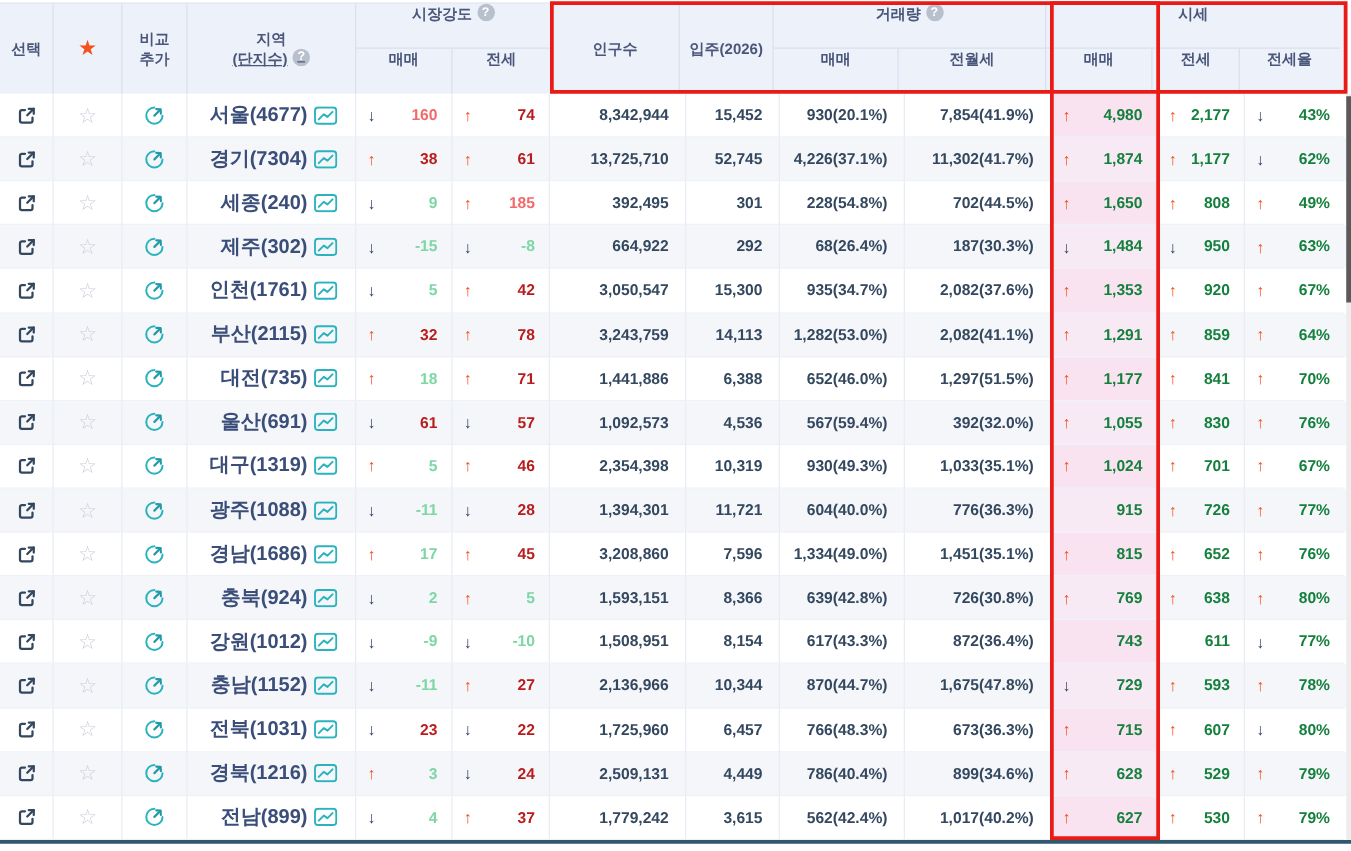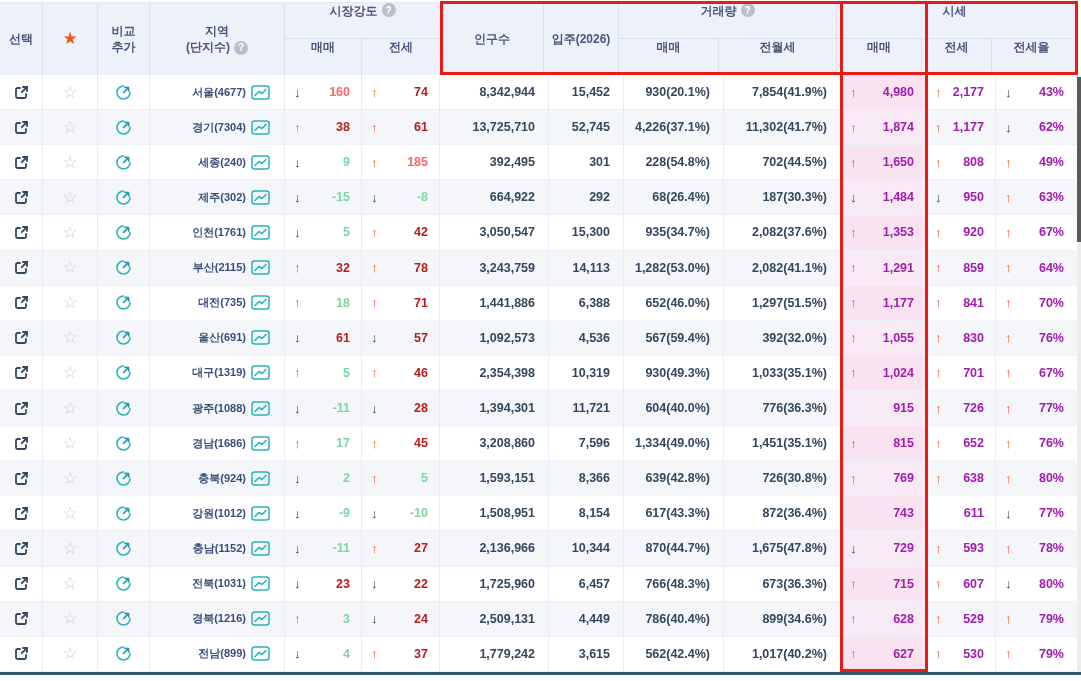--- a/index.html
+++ b/index.html
@@ -21,46 +21,46 @@
 
   .w1{width:43px}.w2{width:55px}.w3{width:52px}.w4{width:135px}
   .w5{width:77px}.w6{width:78px}.w56{width:156px}
   .w7{width:103px}.w8{width:75px}
   .w9{width:100px}.w10{width:117px}.w910{width:218px}
   .w11{width:85px}.w12{width:70px}.w13{width:79px}.w111213{width:235px; border-right:none;}
 
   .hstar { color:#f4511e; font-size:17px; }
   .q { display:inline-flex; width:14px; height:14px; border-radius:50%; background:#b9c0cd; color:#fff;
        font-size:10px; font-weight:bold; align-items:center; justify-content:center; margin-left:4px; vertical-align:middle; }
-  .hline { display:flex; align-items:flex-end; justify-content:center; }
+  .hline { display:flex; align-items:flex-start; justify-content:center;text-decoration:underline; }
 
   
   .tbody { width:1078px; }
   .tr { display:flex; height:35.12px; background:#fff; }
   .tr.even { background:#f4f6fa; }
   .td { display:flex; align-items:center; border-right:1px solid #e8ecf4; border-bottom:1px solid #eef1f7; height:100%; }
   .td:last-child { border-right:none; }
   .c1{width:43px; justify-content:center;}
   .c2{width:55px; justify-content:center;}
   .c3{width:52px; justify-content:center;}
   .c4{width:135px;}
   .c5{width:77px;}.c6{width:78px;}
   .c7{width:109px;}.c8{width:75px;}.c9{width:100px;}.c10{width:117px;}
   .c11{width:85px;}.c12{width:70px;}.c13{width:79px;}
 
   .region { justify-content:flex-end; padding-right:14px; gap:5px; }
-  .rname { color:#3a4e79; font-weight:bold; font-size:11px; cursor:pointer; }
+  .rname { color:#3a4e79; font-weight:bold; font-size:16px; cursor:pointer; }
   .star { color:#c9ced8; font-size:17px; line-height:1; }
 
   .vcell { justify-content:space-between; padding:0 11px 0 9px; }
   .arrow { font-weight:bold; font-size:13px; width:12px; }
   .arrow.up { color:#f4511e; }
   .arrow.down { color:#2b3e5c; }
   .val { font-weight:bold; font-size:12.5px; }
-  .navy { color:#a21caf; }
+  .navy { color:#15803d; }
   .c-red { color:#f2696b; } .c-orange { color:#b91c1c; } .c-green { color:#7cd7a4; }
 
   .num { color:#33475e; font-weight:bold; font-size:12.5px; justify-content:flex-end; padding-right:13px; }
 
   .pink { background:#fae3f1; }
   .tr.even .pink { background:#f8eaf5; }
 
   
   .red-box { position:absolute; border:3px solid #ea1b17; pointer-events:none; }
   .red-box.header-hl { left:440px; top:1px; width:638px; height:74px; }

